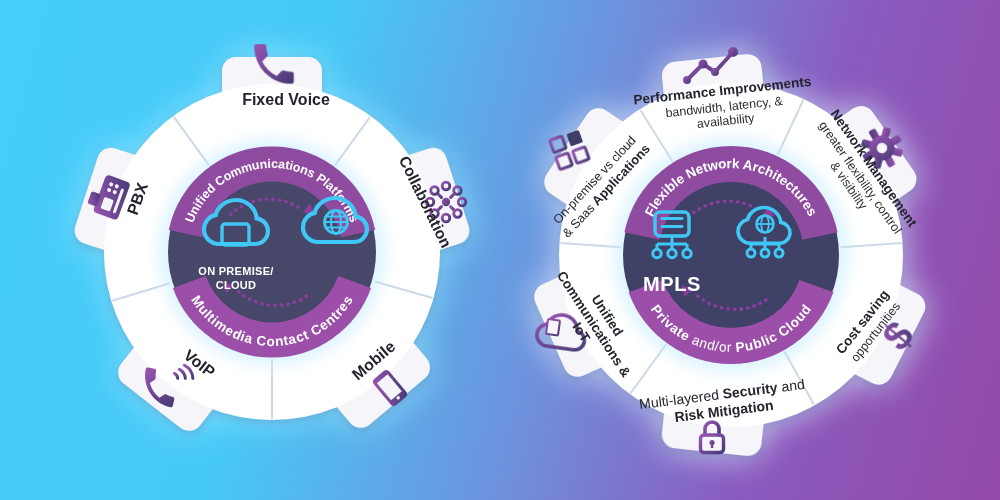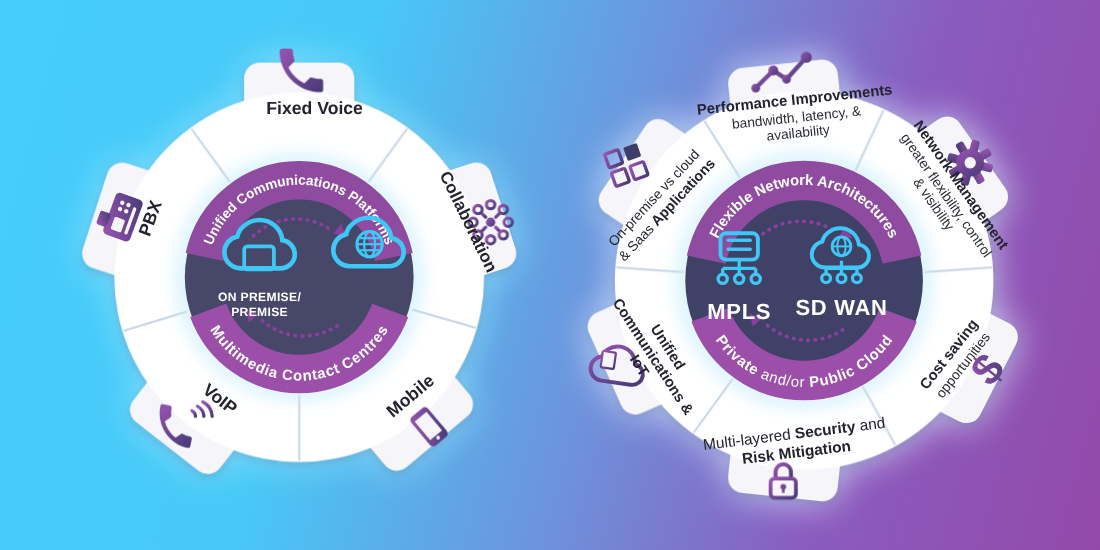--- a/index.html
+++ b/index.html
@@ -162,21 +162,21 @@
     </svg>
 
     <div class="labels">
       <div class="seg-label" style="left:234px;top:70px;">Fixed Voice</div>
       <div class="seg-label" style="left:373px;top:172px;--rot:64deg;font-size:15.5px;">Collaboration</div>
       <div class="seg-label" style="left:322px;top:331px;--rot:-40deg;">Mobile</div>
       <div class="seg-label" style="left:147px;top:334px;--rot:38deg;">VoIP</div>
       <div class="seg-label" style="left:86px;top:169px;--rot:-70deg;">PBX</div>
       <div class="ctr-label" style="left:184px;top:248px;">
         <span class="blk">ON PREMISE/</span>
-        <span class="blk">PREMISE</span>
+        <span class="blk">CLOUD</span>
       </div>
     </div>
   </div>
 
   <div class="wheel wheel-right" style="left:512px;top:28px;width:452px;height:462px;">
     <svg class="wheel-svg" width="452" height="462" viewBox="0 0 452 462">
       <defs>
         <path id="rw-arc-top" d="M130,208.1 A91,91 0 0 1 308,208.1" fill="none"></path>
         <path id="rw-arc-bottom" d="M133.5,258.1 A91,91 0 0 0 304.5,258.1" fill="none"></path>
       </defs>
@@ -307,17 +307,16 @@
       </div>
       <div class="seg-label multi mixed" style="left:211px;top:375px;--rot:-7deg;width:172px;">
         <span>Multi-layered </span><b>Security</b><span> and </span><b>Risk Mitigation</b>
       </div>
       <div class="seg-label multi r-bold" style="left:82px;top:296px;--rot:57deg;width:126px;">Unified Communications &amp; IoT</div>
       <div class="seg-label multi mixed" style="left:89px;top:158px;--rot:-47deg;width:170px;font-size:12.5px;">
         <span class="blk">On-premise vs cloud</span>
         <span class="blk"><span>&amp; Saas </span><b style="font-size:13px;">Applications</b></span>
       </div>
       <div class="ctr-label ctr-big" style="left:160px;top:256px;text-align:right;">MPLS</div>
-      <div class="ctr-label ctr-big" style="left:253px;top:252px;">SD WAN</div>
     </div>
   </div>
 
 </div>
 
 </body></html>

